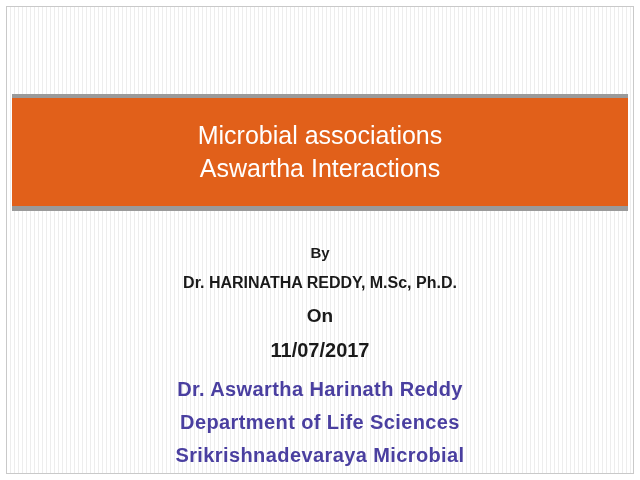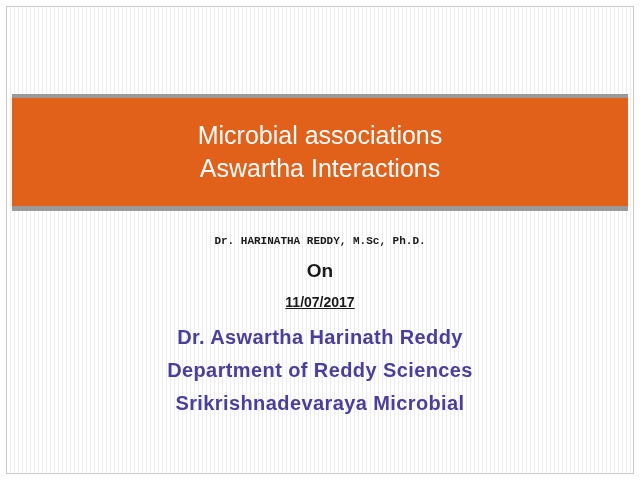--- a/index.html
+++ b/index.html
@@ -99,32 +99,30 @@
   .line-date {
     font-family: "Liberation Sans", sans-serif;
     font-weight: bold;
     color: #1a1a1a;
   }
   .line-by {
     font-size: 15px;
     margin: 22px 0 0 0;
   }
   .line-author {
-    font-size: 11px;
+    font-size: 16px;
     margin: 13px 0 0 0;
-    font-family: Liberation Mono, monospace;
   }
   .line-on {
     font-size: 19px;
     margin: 13px 0 0 0;
   }
   .line-date {
-    font-size: 14px;
+    font-size: 20px;
     margin: 12px 0 4px 0;
-    text-decoration: underline;
   }
   .sub-block {
     margin-top: 16px;
   }
   .sub-line {
     font-family: "Liberation Sans", sans-serif;
     color: #4a3fa0;
     font-weight: bold;
     font-size: 20px;
     letter-spacing: 0.4px;
@@ -144,23 +142,24 @@
   <div class="title-band-topline"></div>
   <div class="title-band">
     <div class="title-text">
       <span class="title-line">Microbial associations</span>
       <span class="title-line">Aswartha Interactions</span>
     </div>
   </div>
   <div class="title-band-bottomline"></div>
 
   <div class="body-block">
+    <p class="line-by">By</p>
     <p class="line-author">Dr. HARINATHA REDDY, M.Sc, Ph.D.</p>
     <p class="line-on">On</p>
     <p class="line-date">11/07/2017</p>
 
     <div class="sub-block">
       <p class="sub-line first">Dr. Aswartha Harinath Reddy</p>
-      <p class="sub-line">Department of Reddy Sciences</p>
+      <p class="sub-line">Department of Life Sciences</p>
       <p class="sub-line">Srikrishnadevaraya Microbial</p>
     </div>
   </div>
 </div>
 
 </body></html>

